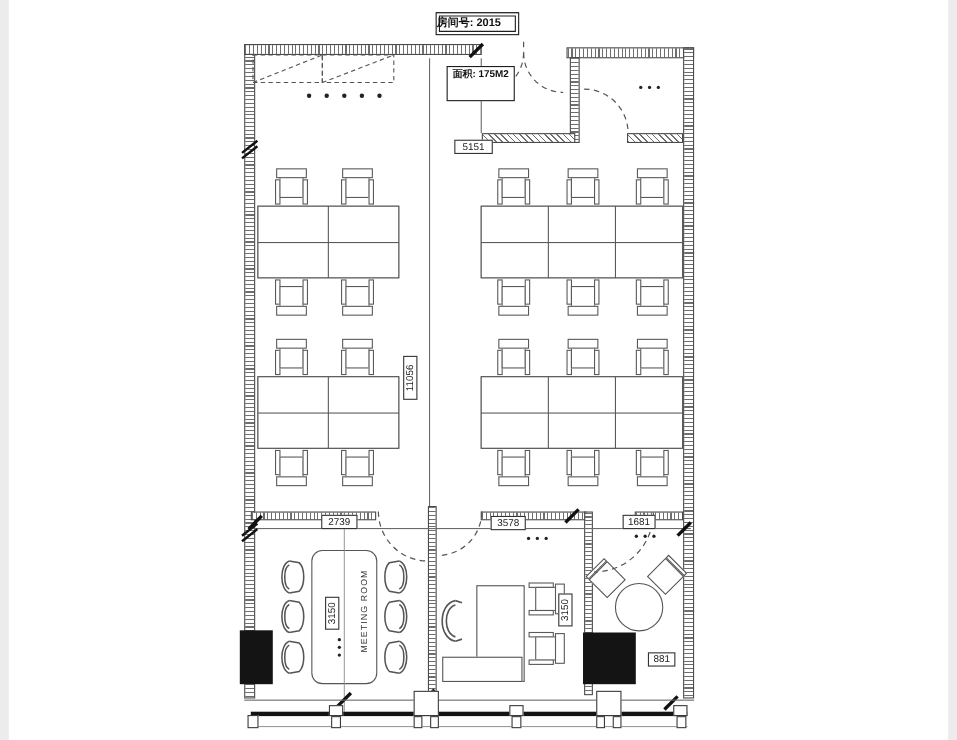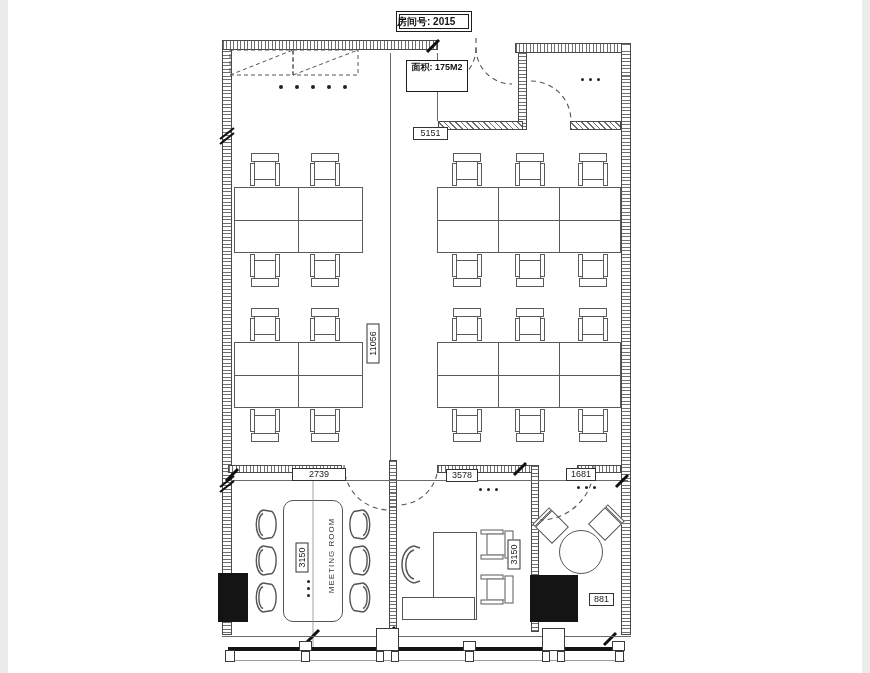--- a/index.html
+++ b/index.html
@@ -353,21 +353,21 @@
     <g stroke="#111" stroke-width="2.2">
       <path d="M220,139 L234,128 M220,144 L234,133"></path>
       <path d="M220,487 L234,476 M220,492 L234,481"></path>
     </g>
   </svg>
 
   <div class="titlebox" style="left:396px;top:11px;width:76px;height:21px;line-height:20px;">房间号: 2015</div>
   <div class="titlebox2" style="left:406px;top:32px;width:62px;height:32px;line-height:13px;margin-top:28px;">面积: 175M2</div>
   <div class="dim" style="left:413px;top:127px;width:35px;">5151</div>
   <div class="dim rot" style="left:353px;top:337px;width:40px;">11056</div>
-  <div class="dim" style="left:292px;top:468px;width:54px;">2739</div>
+  <div class="dim" style="left:292px;top:468px;width:33px;">2739</div>
   <div class="dim" style="left:446px;top:469px;width:32px;">3578</div>
   <div class="dim" style="left:566px;top:468px;width:30px;">1681</div>
   <div class="dim" style="left:589px;top:593px;width:25px;">881</div>
 
   <div class="thinline" style="left:222px;top:636px;width:409px;height:1px;"></div>
   <div class="blackfill" style="left:228px;top:647px;width:397px;height:4px;"></div>
   <div class="greyline" style="left:228px;top:660px;width:397px;height:1px;"></div>
   <div class="post" style="left:225px;top:650px;width:10px;height:12px;"></div>
   <div class="post" style="left:299px;top:641px;width:13px;height:10px;"></div>
   <div class="post" style="left:301px;top:651px;width:9px;height:11px;"></div>

